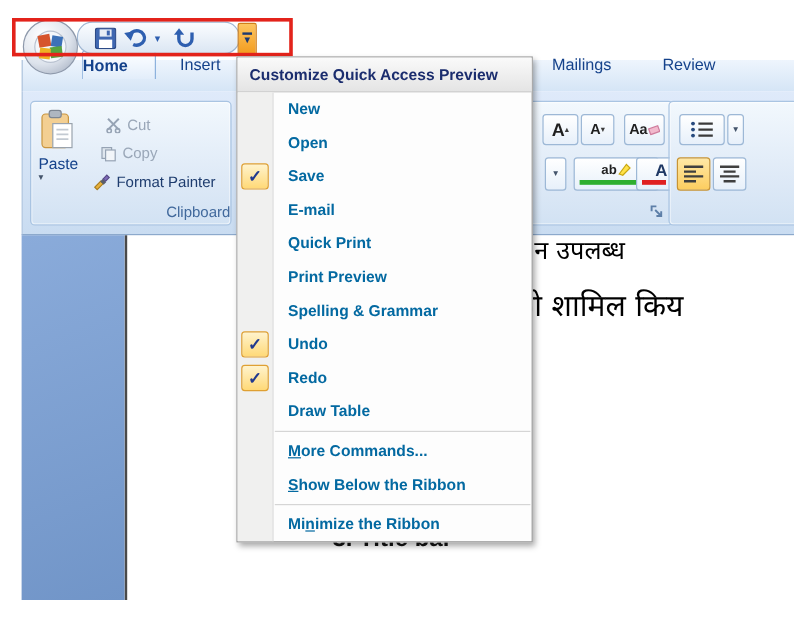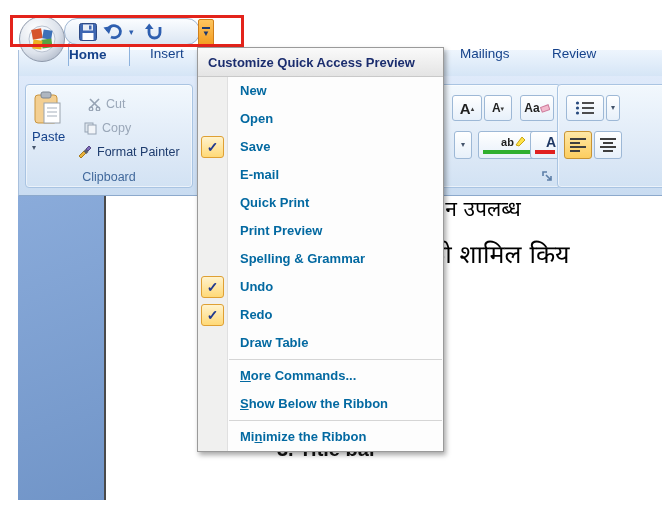--- a/index.html
+++ b/index.html
@@ -13,21 +13,21 @@
     font-size:13.5px; color:#15428b; z-index:2;margin-top:40px; }
   .tab.active { background:linear-gradient(#fdfeff,#f3f8fe 40%,#e2edfa); border:1px solid #8db2dd;
     border-bottom:none; border-radius:3px 3px 0 0; font-weight:bold; }
 
   
   .ribbon { position:absolute; left:18px; top:76px; width:644px; height:120px;
     background:linear-gradient(#dfeafa,#c9dcf1); border-left:1px solid #a9c0dd;
     border-bottom:1px solid #8ca9cc; z-index:2; }
   .group { position:absolute; top:8px; height:104px; border:1px solid #a9c4e2; border-radius:4px;
     background:linear-gradient(#f2f8fd,#dfeaf7 60%,#d2e2f3); box-shadow:inset 0 0 0 1px rgba(255,255,255,.55); }
-  .group-label { position:absolute; left:0; right:0; bottom:3px; text-align:center;
+  .group-label { position:absolute; left:0; right:0; bottom:3px; text-align:right;
     font-size:12.5px; color:#41699c; }
   .rbtn { position:absolute; background:linear-gradient(#ffffff,#e7f0fa); border:1px solid #9db8d6;
     border-radius:3px; display:flex; align-items:center; justify-content:center; }
   .rbtn.selected { background:linear-gradient(#ffe8a6,#fccd5f); border-color:#c89434; }
   .dd-arrow { font-size:8px; color:#44546b; line-height:8px; }
 
   
   .paste-btn { position:absolute; left:6px; top:6px; width:42px; height:74px;
     display:flex; flex-direction:column; align-items:flex-start; border-radius:3px; }
   .paste-label { font-size:13px; color:#15428b; margin-top:2px; }

